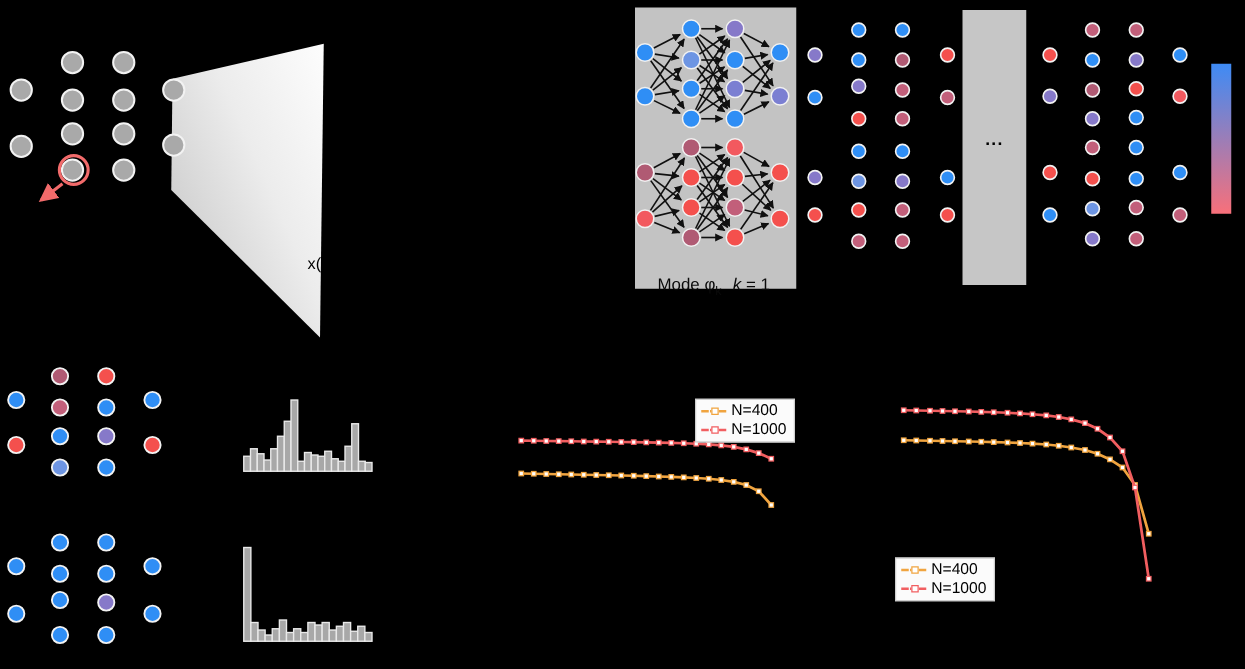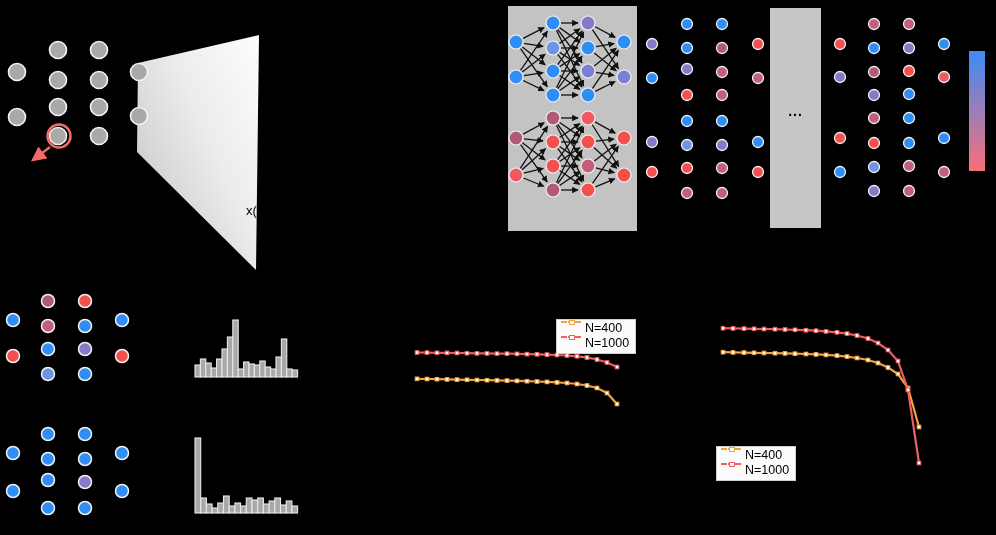--- a/index.html
+++ b/index.html
@@ -15,21 +15,21 @@
               color:#0a0a0a;white-space:pre;}
   .mode-label sub{font-size:10px;}
   .mode-label .gap{display:inline-block;width:9px;}
   .ellipsis-label{position:absolute;left:770px;top:103px;width:51px;text-align:center;
                   font-weight:bold;font-size:14px;letter-spacing:1px;color:#000;}
   .x-label{position:absolute;left:246px;top:203px;color:#000;font-weight:normal;font-size:13px;}
   .legend{position:absolute;background:#fbfbfb;border:1.5px solid #cfcfcf;
           padding:1px 6px 2px 4px;color:#000;font-size:12.5px;line-height:15px;}
   #legend-left{left:556px;top:319px;}
   #legend-right{left:716px;top:446px;}
-  .legend-row{display:flex;align-items:flex-start;}
+  .legend-row{display:flex;align-items:center;}
   .legend-sample{position:relative;display:inline-block;width:20px;height:0;
                  border-top:2.5px dashed currentColor;margin-right:4px;flex:none;}
   .legend-sample .mk{position:absolute;left:8px;top:-3.5px;width:3.5px;height:3.5px;
                      background:#fff;border:1px solid currentColor;}
 </style>
 </head>
 <body>
 
 <div id="stage">
 
@@ -373,20 +373,23 @@
         <rect x="186.2" y="61.2" width="3.6" height="3.6" fill="#ffffff" stroke="#f15e60" stroke-width="1"></rect>
         <rect x="196.2" y="68.2" width="3.6" height="3.6" fill="#ffffff" stroke="#f15e60" stroke-width="1"></rect>
         <rect x="206.2" y="79.2" width="3.6" height="3.6" fill="#ffffff" stroke="#f15e60" stroke-width="1"></rect>
         <rect x="216.2" y="108.2" width="3.6" height="3.6" fill="#ffffff" stroke="#f15e60" stroke-width="1"></rect>
         <rect x="227.2" y="181.2" width="3.6" height="3.6" fill="#ffffff" stroke="#f15e60" stroke-width="1"></rect>
       </g>
   </svg>
 
   <div class="x-label">x(t)</div>
 
+  <div class="mode-label">
+    <span>Mode φ</span><sub>k</sub><span class="gap"></span><i>k</i><span> = 1</span>
+  </div>
 
   <div class="ellipsis-label">...</div>
 
   <div id="legend-left" class="legend">
       <div class="legend-row">
         <span class="legend-sample" style="color: rgb(240, 164, 63);">
           <span class="mk"></span>
         </span>
         <span>N=400</span>
       </div>

